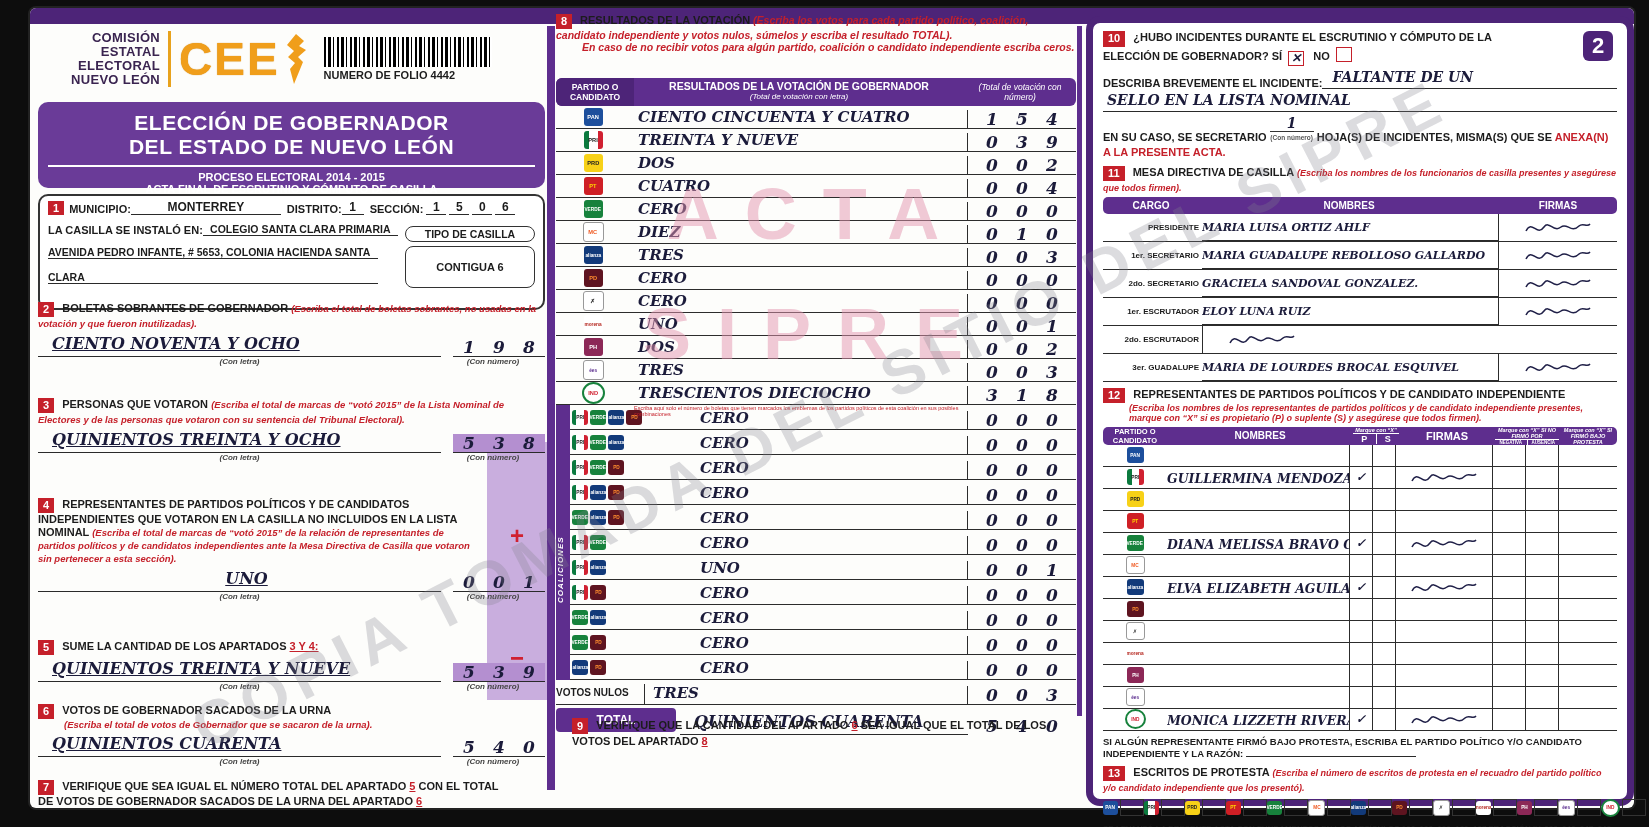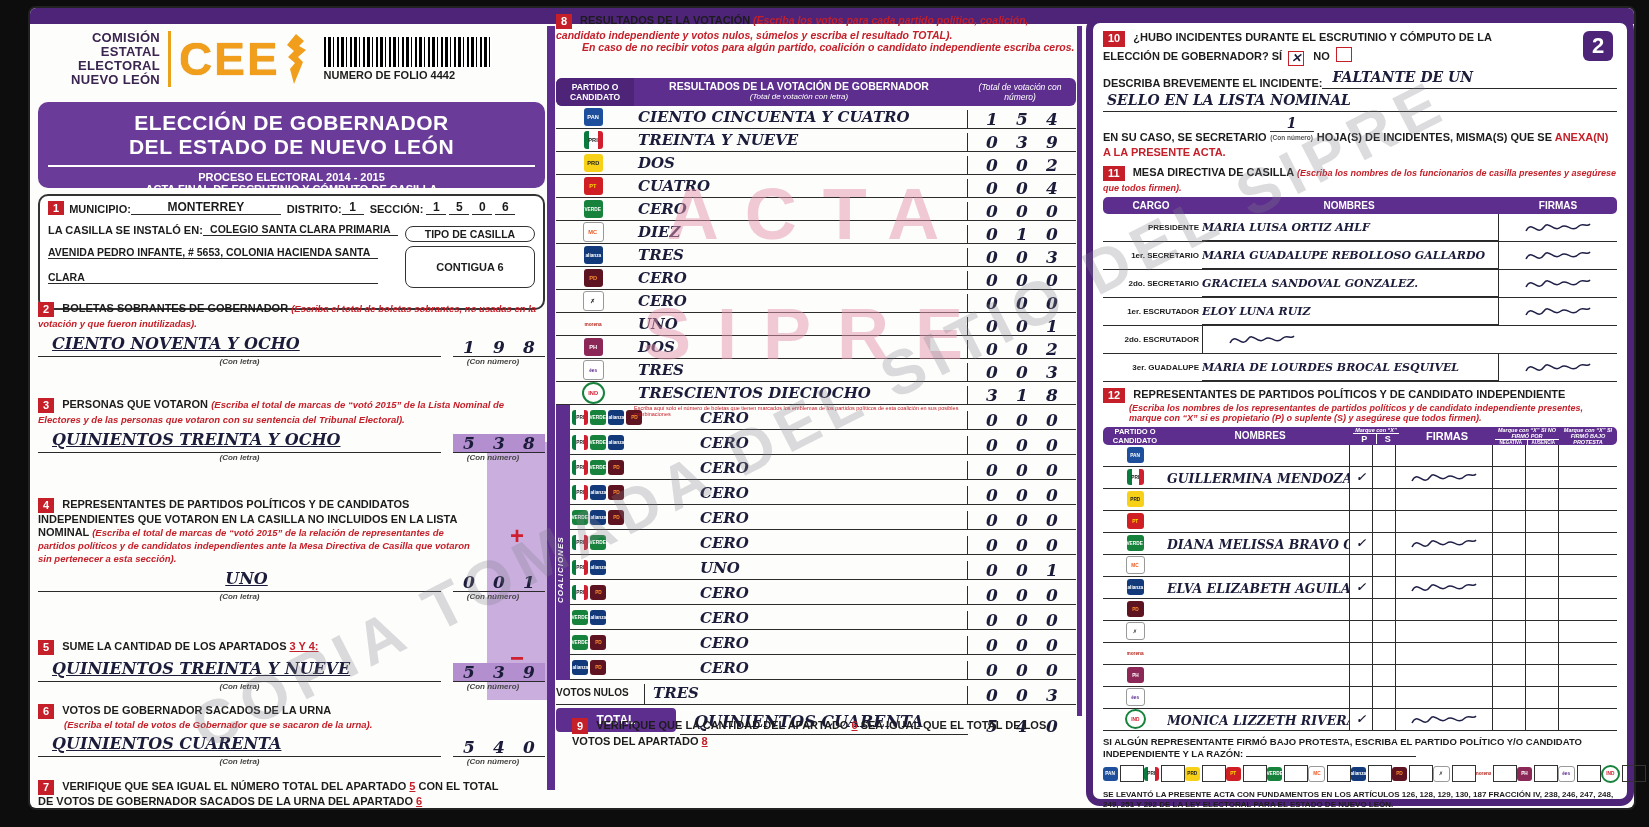--- a/index.html
+++ b/index.html
@@ -1075,20 +1075,25 @@
           <div class="sc aus"></div>
           <div class="sc prot"></div>
         </div>
       </div>
 
     <div class="protnote">
       <span>SI ALGÚN REPRESENTANTE FIRMÓ BAJO PROTESTA, ESCRIBA EL PARTIDO POLÍTICO Y/O CANDIDATO INDEPENDIENTE Y LA RAZÓN:</span>
       <span class="wline" style="display:inline-block;width:170px;"></span>
     </div>
 
+    <div class="shead">
+      <span class="secnum">13</span>
+      <span>ESCRITOS DE PROTESTA</span>
+      <span class="rednote nn">(Escriba el número de escritos de protesta en el recuadro del partido político y/o candidato independiente que los presentó).</span>
+    </div>
     <div class="s13row" id="s13-logos">
         <div class="pair13">
           <div class="plogo" style="height: 14px; width: 15px; border-radius: 3px; background: rgb(29, 79, 156); color: rgb(255, 255, 255);">
             <span style="font-size: 5px;">PAN</span>
           </div>
           <div class="box13"></div>
         </div>
         <div class="pair13">
           <div class="plogo" style="height: 14px; width: 15px; border-radius: 3px; background: linear-gradient(90deg, rgb(11, 122, 62) 0px, rgb(11, 122, 62) 28%, rgb(255, 255, 255) 28%, rgb(255, 255, 255) 72%, rgb(208, 32, 48) 72%, rgb(208, 32, 48) 100%); color: rgb(34, 34, 34);">
             <span style="font-size: 5px;">PRI</span>

